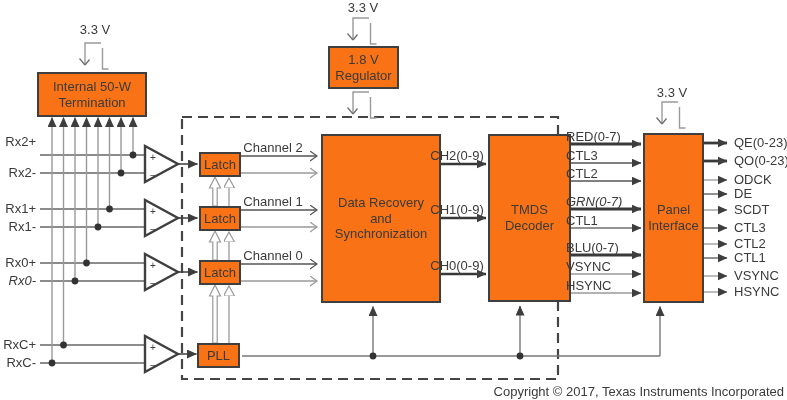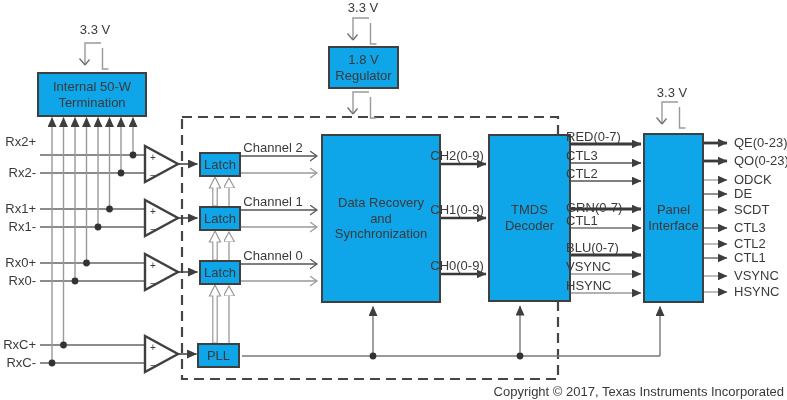--- a/index.html
+++ b/index.html
@@ -1,19 +1,19 @@
 <!DOCTYPE html>
 <html><head>
 <meta charset="utf-8">
 <style>
   html,body{margin:0;padding:0;background:#fff;}
   .canvas{position:relative;width:787px;height:400px;background:#ffffff;
           font-family:"Liberation Sans",sans-serif;color:#3a3a3a;overflow:hidden;}
   .wires{position:absolute;left:0;top:0;width:787px;height:400px;}
-  .box{position:absolute;box-sizing:border-box;background:#0ea5e9;border:2.5px solid #3f3f3f;
+  .box{position:absolute;box-sizing:border-box;background:#f97316;border:2.5px solid #3f3f3f;
        display:flex;align-items:center;justify-content:center;text-align:center;
        font-size:13px;line-height:1.22;white-space:pre-line;}
   .small{border-width:2.2px;font-size:13px;}
   .lbl{position:absolute;font-size:13px;line-height:15px;height:15px;white-space:nowrap;}
   .in-lbl{left:0;width:36px;text-align:right;}
   .chan-lbl{left:233px;width:80px;text-align:center;}
   .bus-lbl{left:427px;width:60px;text-align:center;}
   .dec-lbl{left:566px;width:80px;text-align:left;}
   .out-lbl{left:734px;width:60px;text-align:left;}
   .pwr-lbl{width:50px;text-align:center;}
@@ -186,36 +186,36 @@
 
 <div class="lbl pwr-lbl" style="left:70px;top:22px;">3.3 V</div>
 <div class="lbl pwr-lbl" style="left:338px;top:0px;">3.3 V</div>
 <div class="lbl pwr-lbl" style="left:647px;top:85px;">3.3 V</div>
 
 <div class="lbl in-lbl" style="top:134px;">Rx2+</div>
 <div class="lbl in-lbl" style="top:165px;">Rx2-</div>
 <div class="lbl in-lbl" style="top:201px;">Rx1+</div>
 <div class="lbl in-lbl" style="top:219px;">Rx1-</div>
 <div class="lbl in-lbl" style="top:255px;">Rx0+</div>
-<div class="lbl in-lbl" style="top:273px;">Rx0-</div>
+<div class="lbl in-lbl" style="top:273px;font-style:italic;">Rx0-</div>
 <div class="lbl in-lbl" style="top:337px;">RxC+</div>
 <div class="lbl in-lbl" style="top:355px;">RxC-</div>
 
 <div class="lbl chan-lbl" style="top:140px;">Channel 2</div>
 <div class="lbl chan-lbl" style="top:194px;">Channel 1</div>
 <div class="lbl chan-lbl" style="top:248px;">Channel 0</div>
 
 <div class="lbl bus-lbl" style="top:148px;">CH2(0-9)</div>
 <div class="lbl bus-lbl" style="top:202px;">CH1(0-9)</div>
 <div class="lbl bus-lbl" style="top:258px;">CH0(0-9)</div>
 
 <div class="lbl dec-lbl" style="top:129px;">RED(0-7)</div>
 <div class="lbl dec-lbl" style="top:148px;">CTL3</div>
 <div class="lbl dec-lbl" style="top:166px;">CTL2</div>
-<div class="lbl dec-lbl" style="top:200px;">GRN(0-7)</div>
+<div class="lbl dec-lbl" style="top:194px;font-style:italic;">GRN(0-7)</div>
 <div class="lbl dec-lbl" style="top:213px;">CTL1</div>
 <div class="lbl dec-lbl" style="top:240px;">BLU(0-7)</div>
 <div class="lbl dec-lbl" style="top:259px;">VSYNC</div>
 <div class="lbl dec-lbl" style="top:278px;">HSYNC</div>
 
 <div class="lbl out-lbl" style="top:135px;">QE(0-23)</div>
 <div class="lbl out-lbl" style="top:153px;">QO(0-23)</div>
 <div class="lbl out-lbl" style="top:172px;">ODCK</div>
 <div class="lbl out-lbl" style="top:186px;">DE</div>
 <div class="lbl out-lbl" style="top:202px;">SCDT</div>

